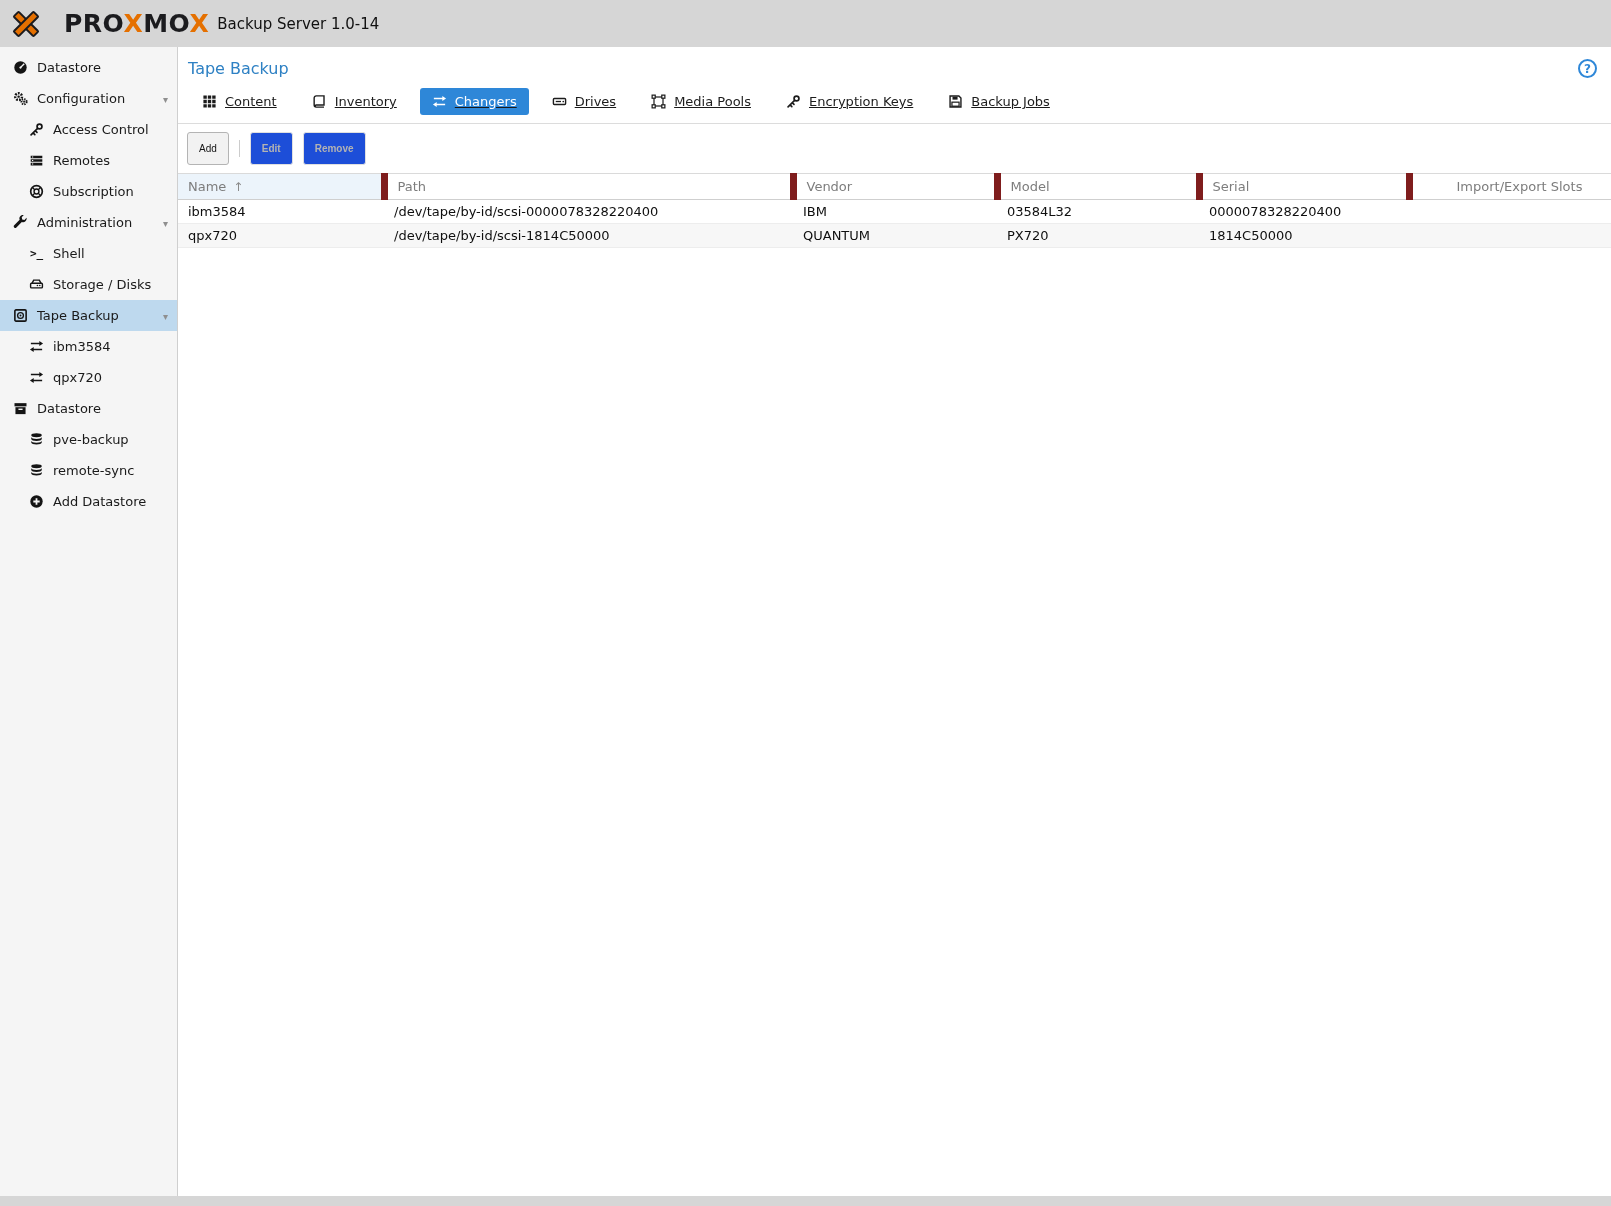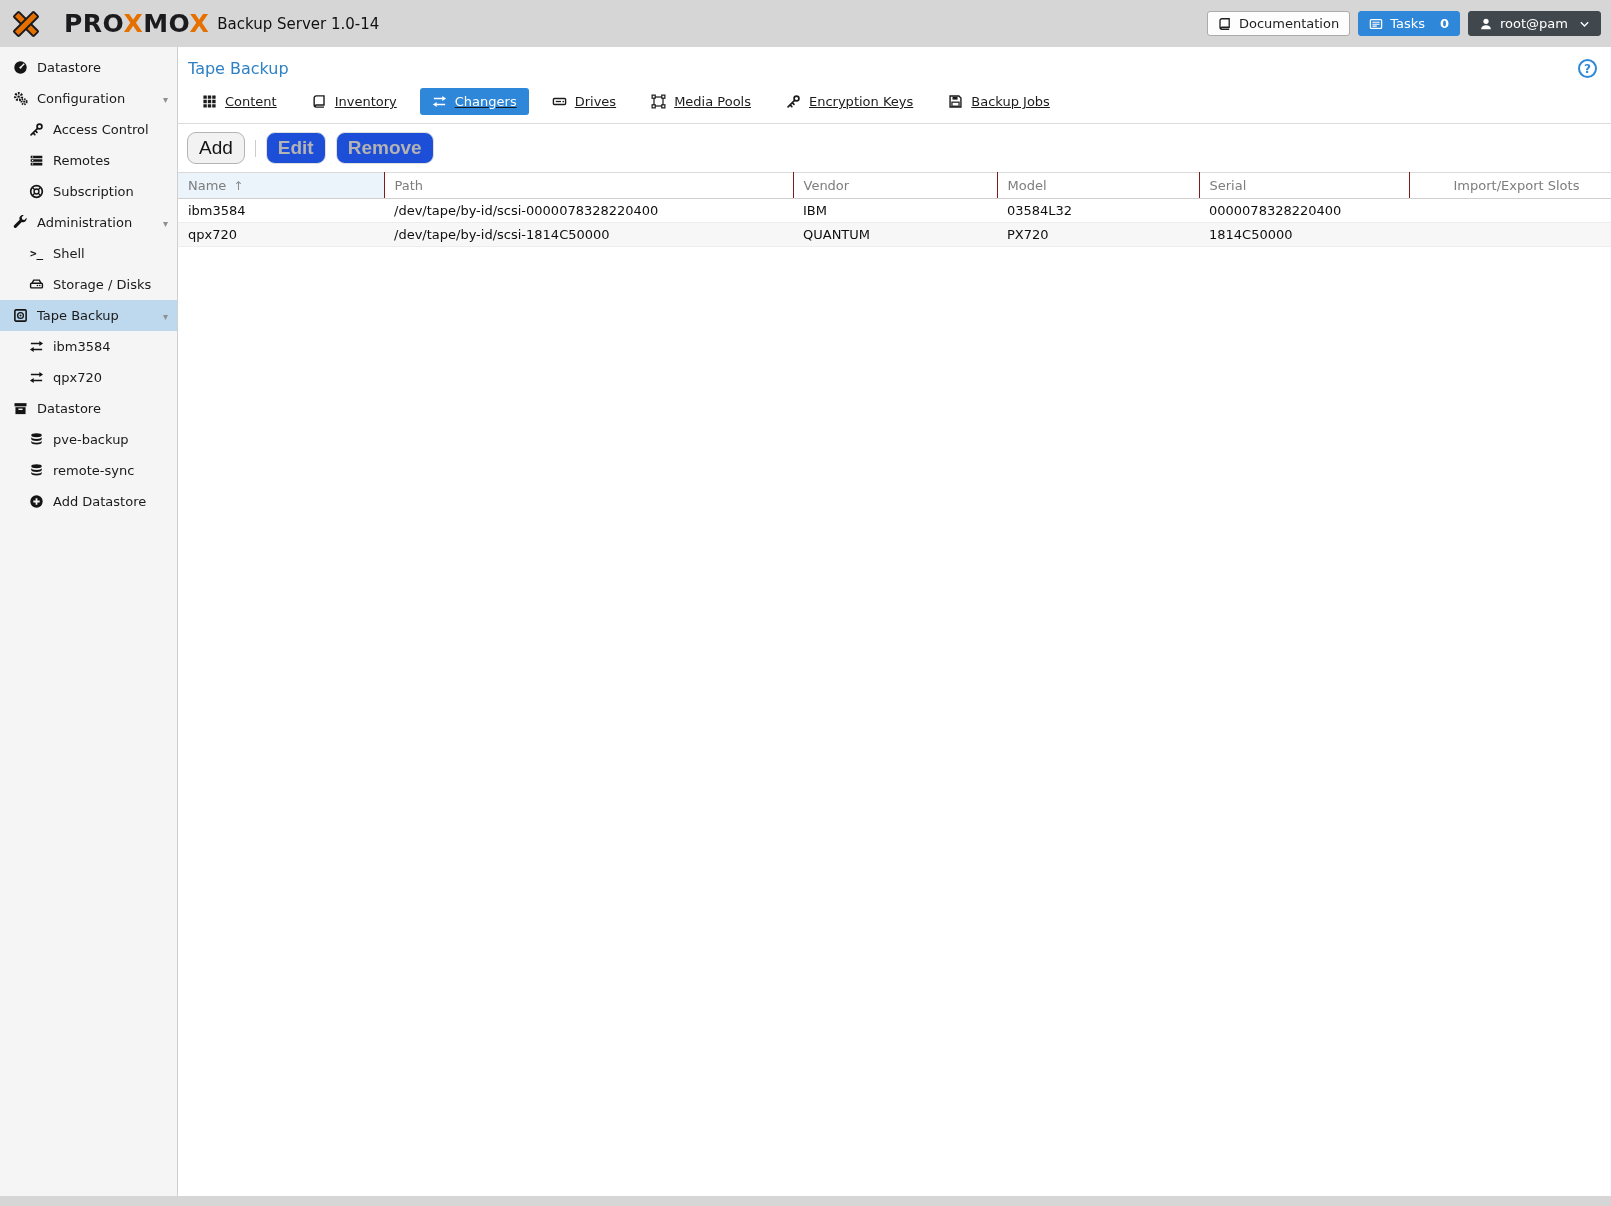--- a/index.html
+++ b/index.html
@@ -55,28 +55,28 @@
   .help-btn{margin-left:auto; width:19px; height:19px; border:2px solid var(--accent);
     border-radius:50%; color:var(--accent); font-size:12px; font-weight:700;
     display:flex; align-items:center; justify-content:center; cursor:pointer;}
   .tab-bar{display:flex; align-items:center; gap:11px; padding:6px 10px 8px 12px;
     border-bottom:1px solid #dcdcdc;text-decoration:underline;}
   .tab{display:flex; align-items:center; gap:8px; padding:6px 12px; border-radius:3px;
     color:#1c1c1c; cursor:pointer; white-space:nowrap;}
   .tab svg{width:15px; height:15px;}
   .tab.active{background:var(--accent); color:#fff;}
   .toolbar{display:flex; align-items:center; gap:10px; padding:8px 9px;}
-  .btn{border:1px solid #b4b4b4; background:#f2f2f2; border-radius:9px;
-    padding:4px 11px; font-size:19px; color:#141414; cursor:pointer;}
+  .btn{border:1px solid #b4b4b4; background:#f2f2f2; border-radius:3px;
+    padding:10px 11px; font-size:10px; color:#141414; cursor:pointer;}
   .btn.disabled{background:#1d4ed8; border-color:#e0e0e0; color:#b3b3b3; cursor:default;font-weight:bold;}
   .tb-sep{width:1px; height:17px; background:#cccccc;}
   
   table.grid{width:100%; border-collapse:collapse; table-layout:fixed; font-size:13px;}
   .grid thead th{font-weight:400; text-align:left; color:#7d7d7d; padding:5px 10px;
-    border-top:1px solid #dadada; border-bottom:1px solid #cfcfcf; border-right:1px solid #7f1d1d;
+    border-top:1px solid #dadada; border-bottom:1px solid #cfcfcf; border-right:7px solid #7f1d1d;
     background:#fff; cursor:pointer; white-space:nowrap; overflow:hidden;}
   .grid thead th:last-child{border-right:none;padding-left:44px;}
   .grid thead th.sorted{background:#ecf4fb;}
   .sort-arrow{color:#8a8a8a; margin-left:7px; font-size:12px;}
   .grid tbody td{padding:4px 10px; border-bottom:1px solid #ededed; color:#0f0f0f;
     white-space:nowrap; overflow:hidden;}
   .grid tbody tr:nth-child(even){background:#f7f7f7;}
   .grid tbody tr{cursor:pointer;}
 </style>
 </head>
@@ -178,44 +178,20 @@
 
 <div class="topbar">
   <div class="logo">
     <span class="logo-x">
         <i></i>
         <i></i>
       </span>
     <span class="logo-text"><span>PRO</span><span class="ox">X</span><span>MO</span><span class="ox">X</span></span>
   </div>
   <span class="product">Backup Server 1.0-14</span>
-  <div class="topbar-right">
-    <div class="tb-btn btn-doc">
-      <svg width="14" height="14" viewBox="0 0 16 16">
-          <use href="#i-book"></use>
-        </svg>
-      <span>Documentation</span>
-    </div>
-    <div class="tb-btn btn-tasks">
-      <svg width="14" height="14" viewBox="0 0 16 16">
-          <use href="#i-task-list"></use>
-        </svg>
-      <span>Tasks</span>
-      <span class="count">0</span>
-    </div>
-    <div class="tb-btn btn-user">
-      <svg width="14" height="14" viewBox="0 0 16 16">
-          <use href="#i-user"></use>
-        </svg>
-      <span>root@pam</span>
-      <svg width="11" height="10" viewBox="0 0 12 10" style="margin-left:4px">
-          <use href="#i-chevron-down"></use>
-        </svg>
-    </div>
-  </div>
 </div>
 
 <div class="main-row">
 
   <div class="sidebar">
 
     <div class="nav-item">
       <span class="nav-icon">
           <svg viewBox="0 0 16 16">
             <use href="#i-tachometer"></use>

